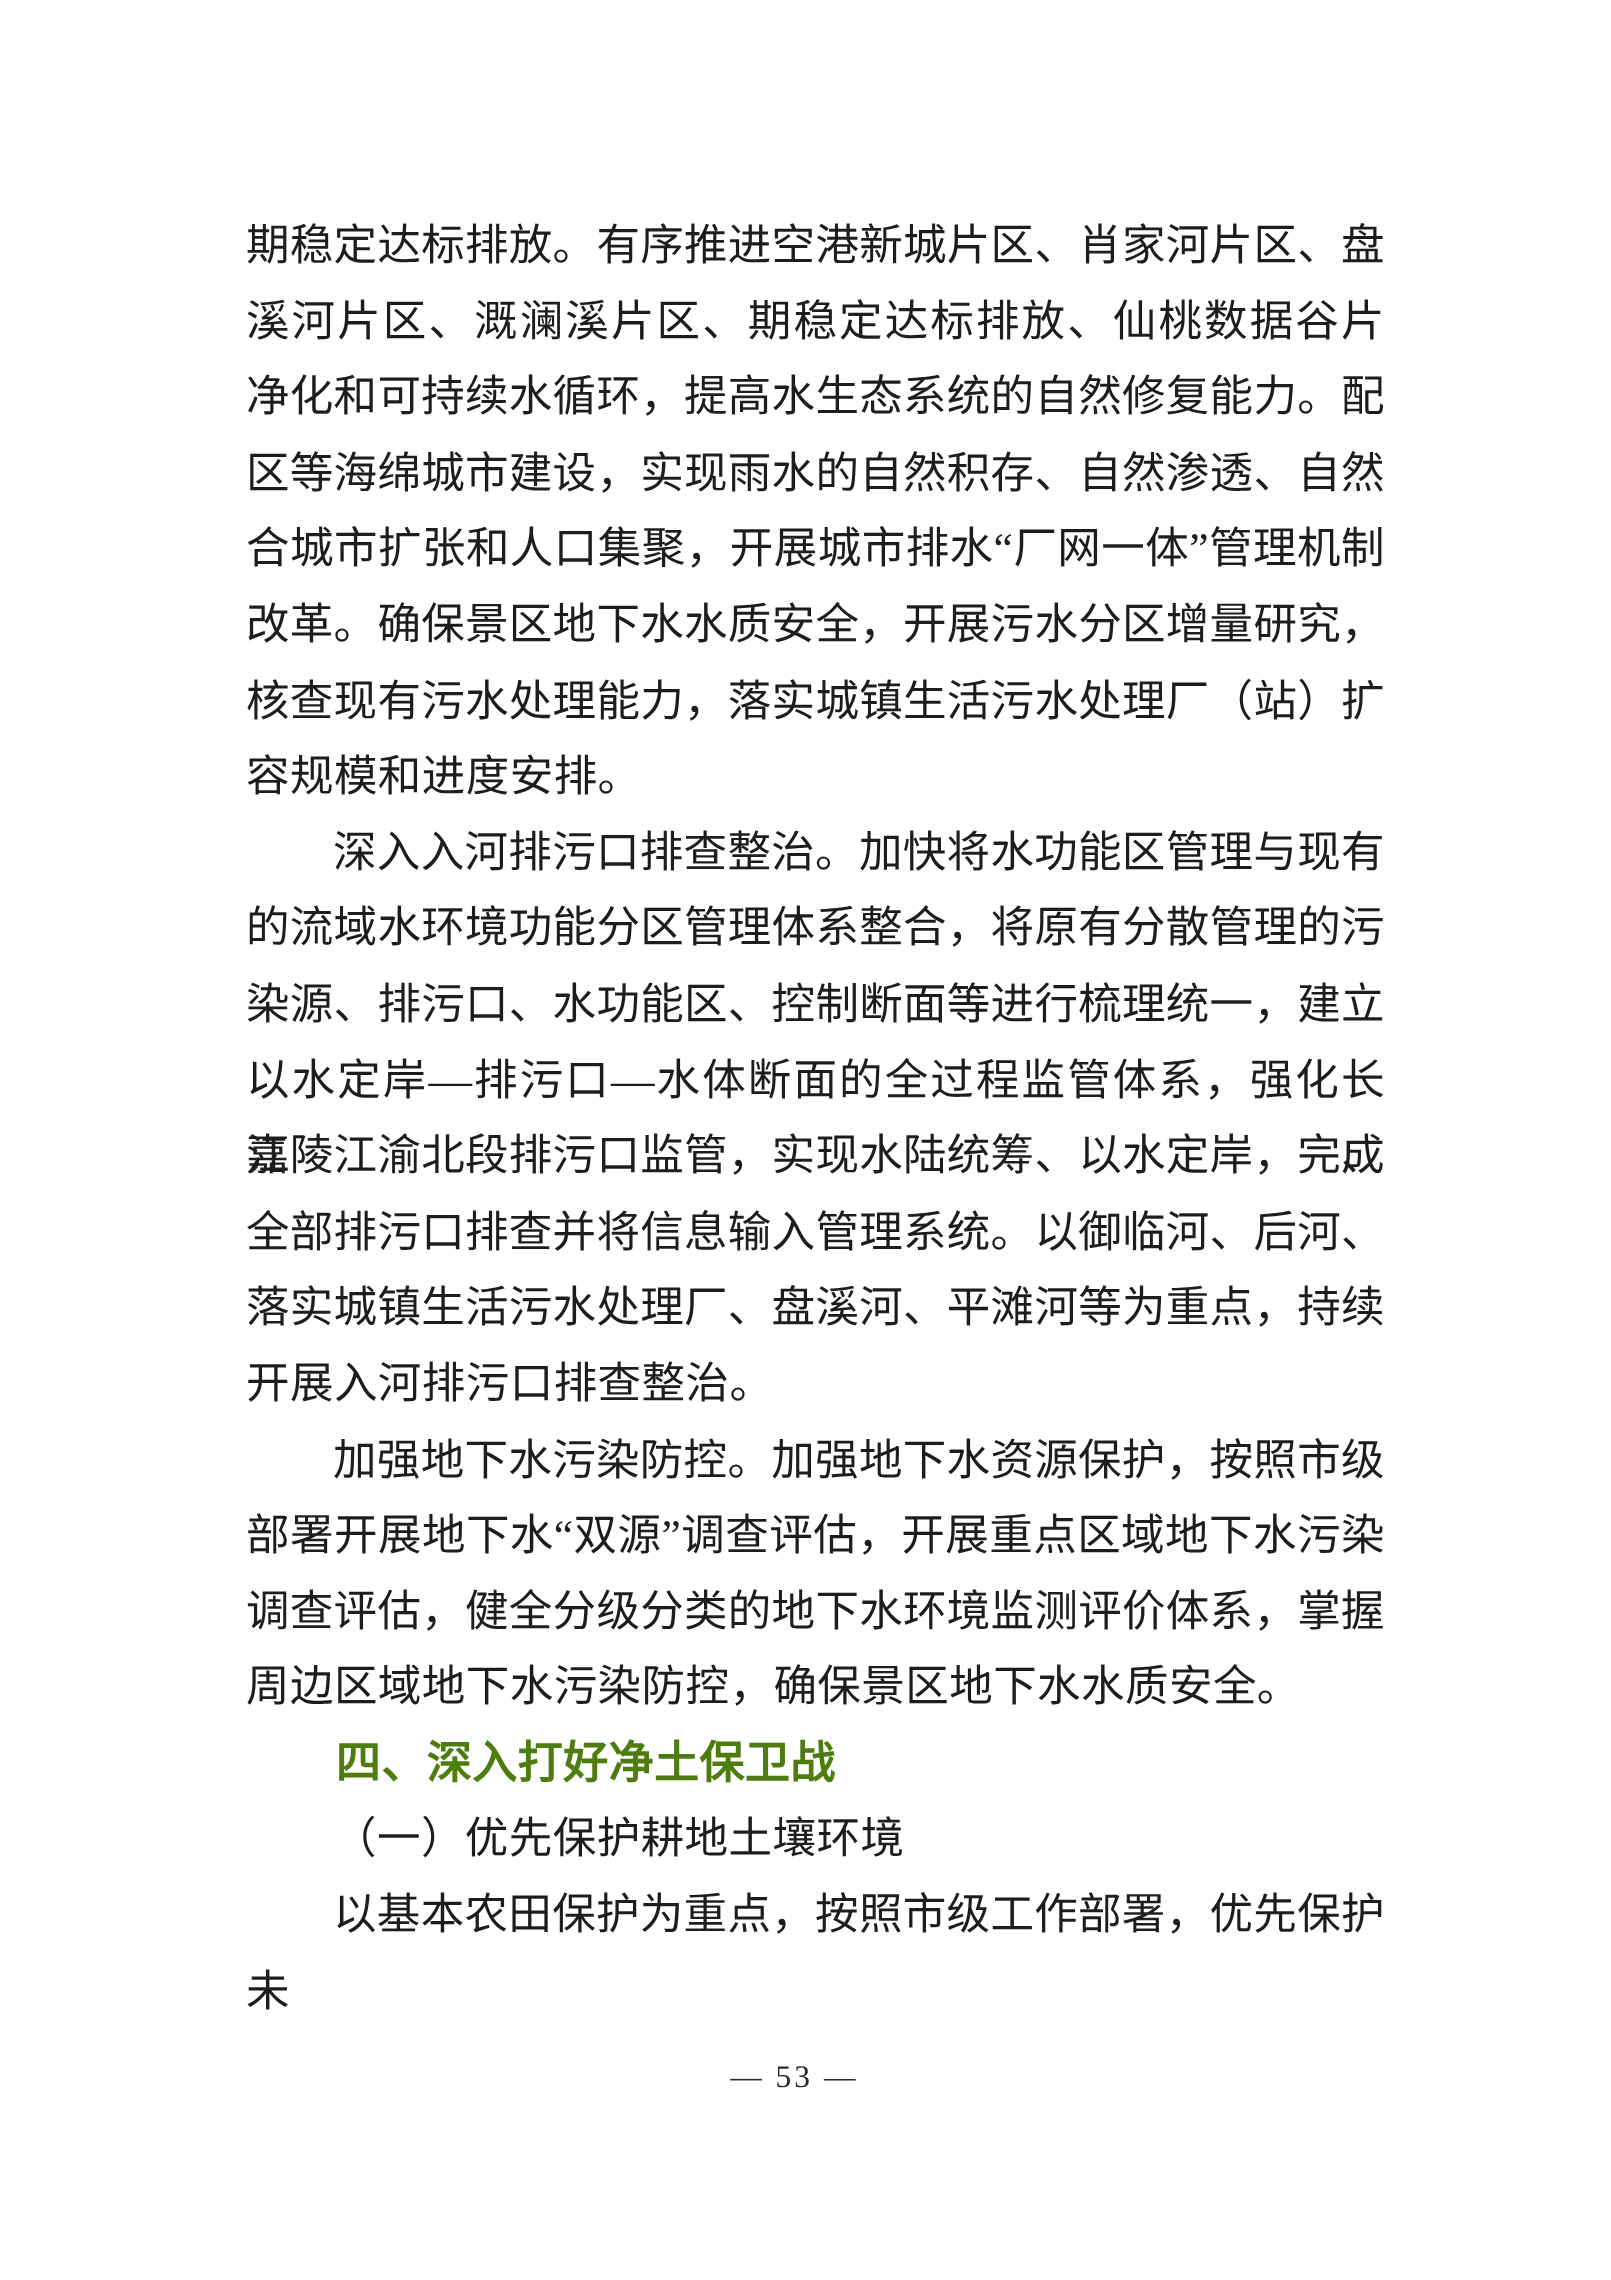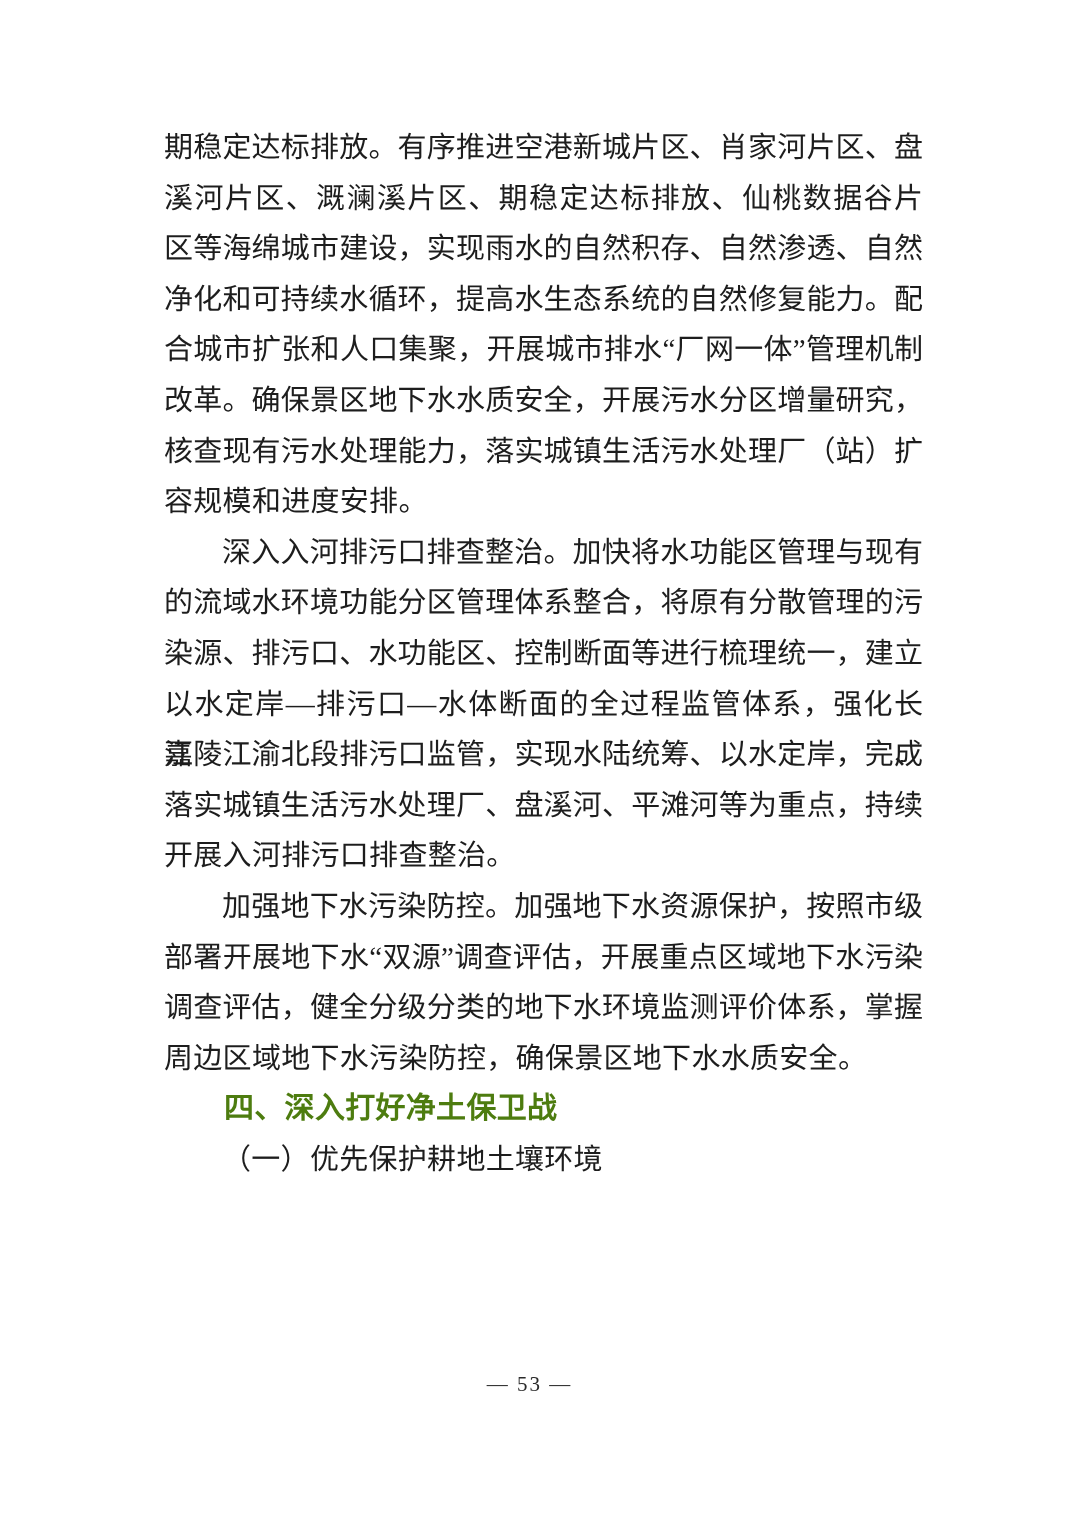--- a/index.html
+++ b/index.html
@@ -12,21 +12,21 @@
     width: 1074px;
     height: 1520px;
     background: #ffffff;
     font-family: "Liberation Serif", "DejaVu Serif", serif;
     color: #1d1d1d;
     overflow: hidden;
   }
   .doc-body {
     position: absolute;
     left: 164px;
-    top: 122px;
+    top: 139px;
     width: 759px;
   }
   .line {
     font-size: 29px;
     line-height: 50.6px;
     height: 50.6px;
     white-space: nowrap;
     letter-spacing: 0.3px;
     text-align: left;
     font-weight: 400;
@@ -59,36 +59,38 @@
 </style>
 </head>
 <body>
 
 <div class="page">
 
   <div class="doc-body">
 
   <div class="line justify">期稳定达标排放。有序推进空港新城片区、肖家河片区、盘</div>
       <div class="line justify">溪河片区、溉澜溪片区、期稳定达标排放、仙桃数据谷片</div>
+      <div class="line justify">净化和可持续水循环，提高水生态系统的自然修复能力。配</div>
       <div class="line justify">区等海绵城市建设，实现雨水的自然积存、自然渗透、自然</div>
-      <div class="line justify">净化和可持续水循环，提高水生态系统的自然修复能力。配</div>
       <div class="line justify">合城市扩张和人口集聚，开展城市排水“厂网一体”管理机制</div>
       <div class="line justify">改革。确保景区地下水水质安全，开展污水分区增量研究，</div>
       <div class="line justify">核查现有污水处理能力，落实城镇生活污水处理厂（站）扩</div>
       <div class="line">容规模和进度安排。</div>
       <div class="line indent justify">深入入河排污口排查整治。加快将水功能区管理与现有</div>
       <div class="line justify">的流域水环境功能分区管理体系整合，将原有分散管理的污</div>
       <div class="line justify">染源、排污口、水功能区、控制断面等进行梳理统一，建立</div>
       <div class="line justify">以水定岸—排污口—水体断面的全过程监管体系，强化长江、</div>
       <div class="line justify">嘉陵江渝北段排污口监管，实现水陆统筹、以水定岸，完成</div>
+      <div class="line justify">全部排污口排查并将信息输入管理系统。以御临河、后河、</div>
       <div class="line justify">落实城镇生活污水处理厂、盘溪河、平滩河等为重点，持续</div>
       <div class="line">开展入河排污口排查整治。</div>
       <div class="line indent justify">加强地下水污染防控。加强地下水资源保护，按照市级</div>
       <div class="line justify">部署开展地下水“双源”调查评估，开展重点区域地下水污染</div>
       <div class="line justify">调查评估，健全分级分类的地下水环境监测评价体系，掌握</div>
       <div class="line">周边区域地下水污染防控，确保景区地下水水质安全。</div>
       <div class="line indent bold">四、深入打好净土保卫战</div>
       <div class="line indent">（一）优先保护耕地土壤环境</div>
+      <div class="line indent justify">以基本农田保护为重点，按照市级工作部署，优先保护未</div>
     </div>
 
   <div class="page-footer">— 53 —</div>
 
 </div>
 
 </body></html>

